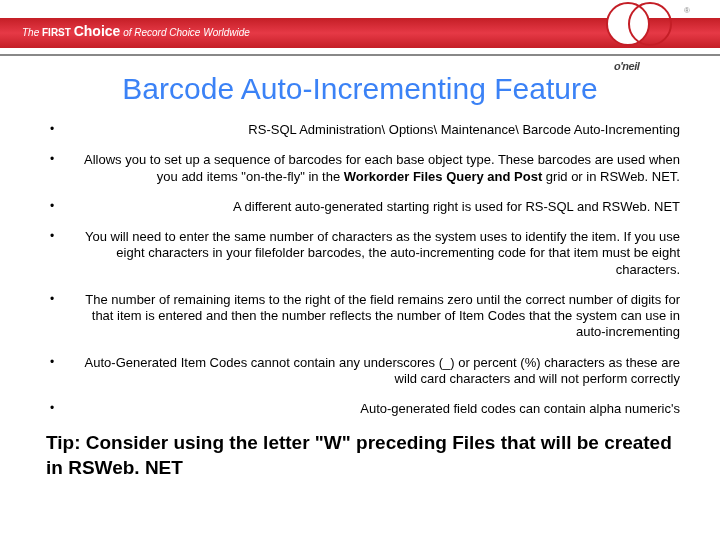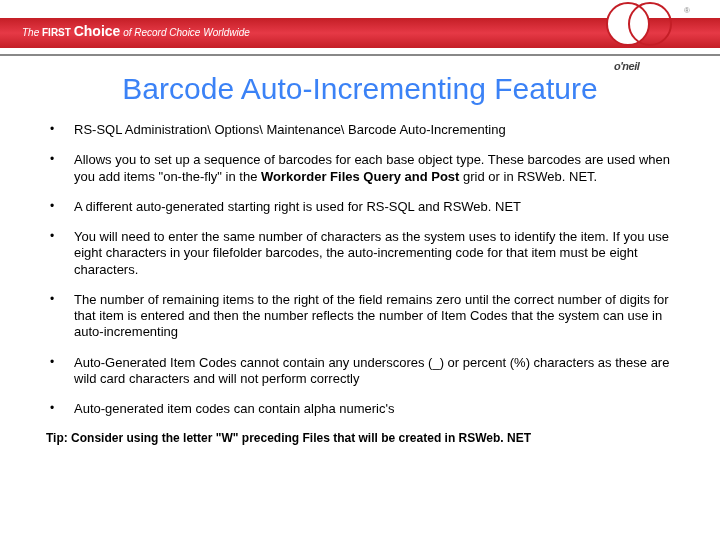--- a/index.html
+++ b/index.html
@@ -100,24 +100,24 @@
     display: flex;
     font-size: 13px;
     line-height: 1.25;
     margin-bottom: 14px;
     color: #000;
   }
   .bullets li .dot {
     flex: 0 0 24px;
     font-size: 12px;
   }
-  .bullets li .txt { flex: 1; }
+  .bullets li .txt { flex: 1; text-align: right; }
   .bullets .b { font-weight: bold; }
   .tip {
-    font-size: 12px;
+    font-size: 19px;
     font-weight: bold;
     margin: 4px 6px 0 6px;
     line-height: 1.3;
   }
 </style>
 </head>
 <body>
 
 <div class="header">
   <div class="red-bar"></div>
@@ -158,17 +158,17 @@
       <li>
         <span class="dot">•</span>
         <span class="txt">The number of remaining items to the right of the field remains zero until the correct number of digits for that item is entered and then the number reflects the number of Item Codes that the system can use in auto-incrementing</span>
       </li>
       <li>
         <span class="dot">•</span>
         <span class="txt">Auto-Generated Item Codes cannot contain any underscores (_) or percent (%) characters as these are wild card characters and will not perform correctly</span>
       </li>
       <li>
         <span class="dot">•</span>
-        <span class="txt">Auto-generated item codes can contain alpha numeric's</span>
+        <span class="txt">Auto-generated field codes can contain alpha numeric's</span>
       </li>
     </ul>
   <div class="tip">Tip: Consider using the letter "W" preceding Files that will be created in RSWeb. NET</div>
 </div>
 
 </body></html>

